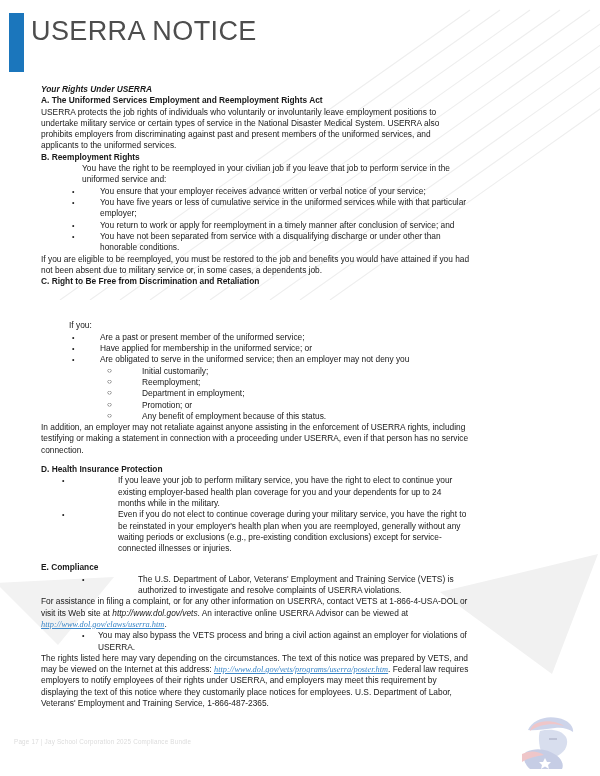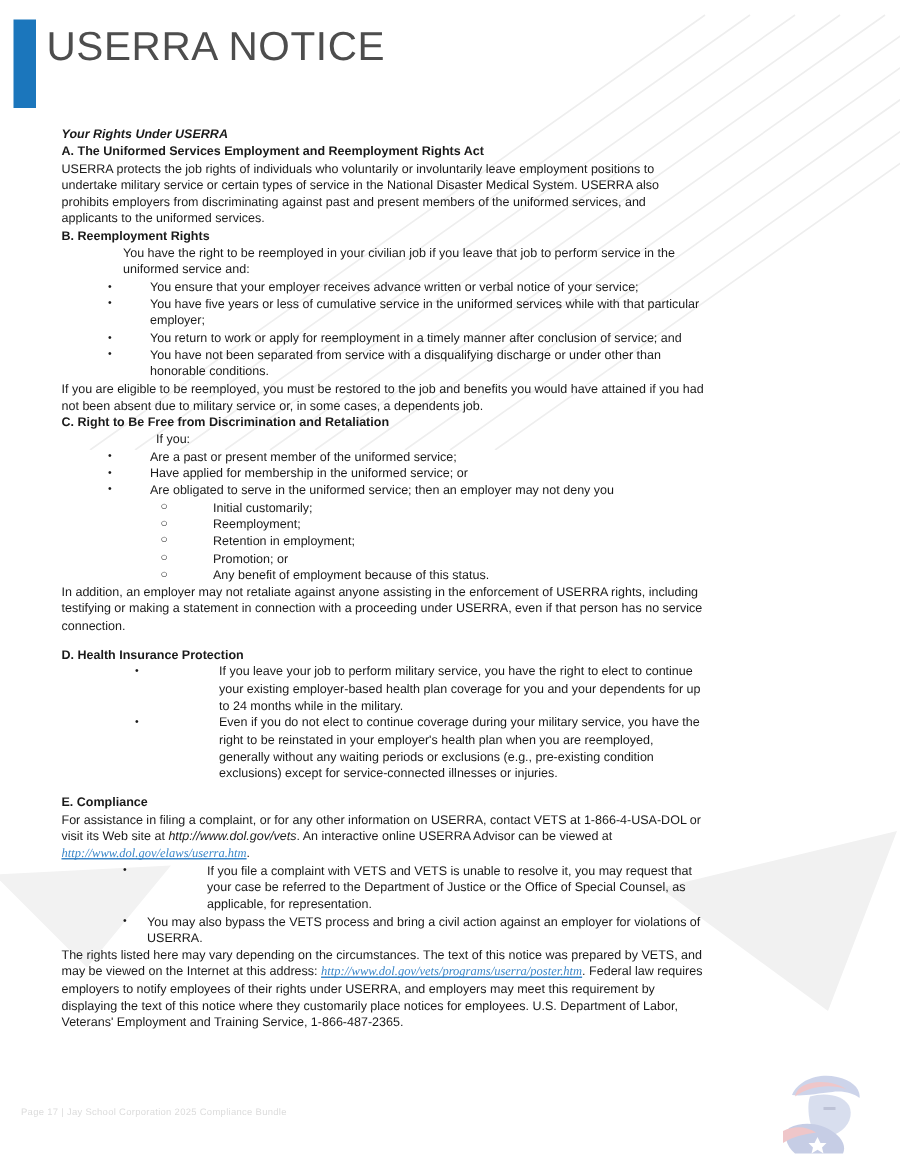--- a/index.html
+++ b/index.html
@@ -52,29 +52,29 @@
   .row .mk{ flex:0 0 auto; text-align:left; }
   .row .tx{ flex:1 1 auto; }
 
   
   .b1{ padding-left:72px; }
   .b1 .mk{ width:28px; font-size:7px; line-height:1.62; }
   
   .b2{ padding-left:107px; }
   .b2 .mk{ width:35px; font-size:8px; }
   
-  .bD{ padding-left:90px;justify-content:flex-end; }
+  .bD{ padding-left:62px;justify-content:flex-end; }
   .bD .mk{ width:56px; font-size:7px; line-height:1.62; }
   .bE{ padding-left:82px; }
   .bE .mk{ width:56px; font-size:7px; line-height:1.62; }
   
   .bT{ padding-left:82px; }
   .bT .mk{ width:16px; font-size:7px; line-height:1.62; }
 
-  .ifyou{ padding-left:104px; }
+  .ifyou{ padding-left:69px;margin-top:33px; }
 
   .url{ font-style:italic;margin-top:24px; }
   .url-link{
     font-style:italic; color:#3a86c8; text-decoration:underline;font-family:Liberation Serif, serif;
   }
 
   
   .footer{
     position:absolute; left:14px; top:738px; z-index:2;
     font-size:6.3px; color:#dcdcdc; letter-spacing:0.2px;
@@ -167,21 +167,21 @@
   <div class="row b2">
     <span class="mk">○</span>
     <span class="tx">Initial customarily;</span>
   </div>
   <div class="row b2">
     <span class="mk">○</span>
     <span class="tx">Reemployment;</span>
   </div>
   <div class="row b2">
     <span class="mk">○</span>
-    <span class="tx">Retention in employment;</span>
+    <span class="tx">Department in employment;</span>
   </div>
   <div class="row b2">
     <span class="mk">○</span>
     <span class="tx">Promotion; or</span>
   </div>
   <div class="row b2">
     <span class="mk">○</span>
     <span class="tx">Any benefit of employment because of this status.</span>
   </div>
 
@@ -201,29 +201,29 @@
   <div class="row bD">
     <span class="mk">•</span>
     <span class="tx">Even if you do not elect to continue coverage during your military service, you have the right to be reinstated in your employer's health plan when you are reemployed, generally without any waiting periods or exclusions (e.g., pre-existing condition exclusions) except for service-connected illnesses or injuries.</span>
   </div>
 
   <div class="gap"></div>
 
   <div class="blk">
     <p class="h-bold">E. Compliance</p>
   </div>
+  <div class="row bE">
+    <span class="mk">•</span>
+    <span class="tx">The U.S. Department of Labor, Veterans' Employment and Training Service (VETS) is authorized to investigate and resolve complaints of USERRA violations.</span>
+  </div>
 
   <div class="blk">
     <p><span>For assistance in filing a complaint, or for any other information on USERRA, contact VETS at 1-866-4-USA-DOL or visit its Web site at </span><span class="url">http://www.dol.gov/vets</span><span>. An interactive online USERRA Advisor can be viewed at </span><a class="url-link" href="#">http://www.dol.gov/elaws/userra.htm</a><span>.</span></p>
   </div>
 
-  <div class="row bE">
-    <span class="mk">•</span>
-    <span class="tx">If you file a complaint with VETS and VETS is unable to resolve it, you may request that your case be referred to the Department of Justice or the Office of Special Counsel, as applicable, for representation.</span>
-  </div>
   <div class="row bT">
     <span class="mk">•</span>
     <span class="tx">You may also bypass the VETS process and bring a civil action against an employer for violations of USERRA.</span>
   </div>
 
   <div class="blk">
     <p><span>The rights listed here may vary depending on the circumstances. The text of this notice was prepared by VETS, and may be viewed on the Internet at this address: </span><a class="url-link" href="#">http://www.dol.gov/vets/programs/userra/poster.htm</a><span>. Federal law requires employers to notify employees of their rights under USERRA, and employers may meet this requirement by displaying the text of this notice where they customarily place notices for employees. U.S. Department of Labor, Veterans' Employment and Training Service, 1-866-487-2365.</span></p>
   </div>
 
 </div>

